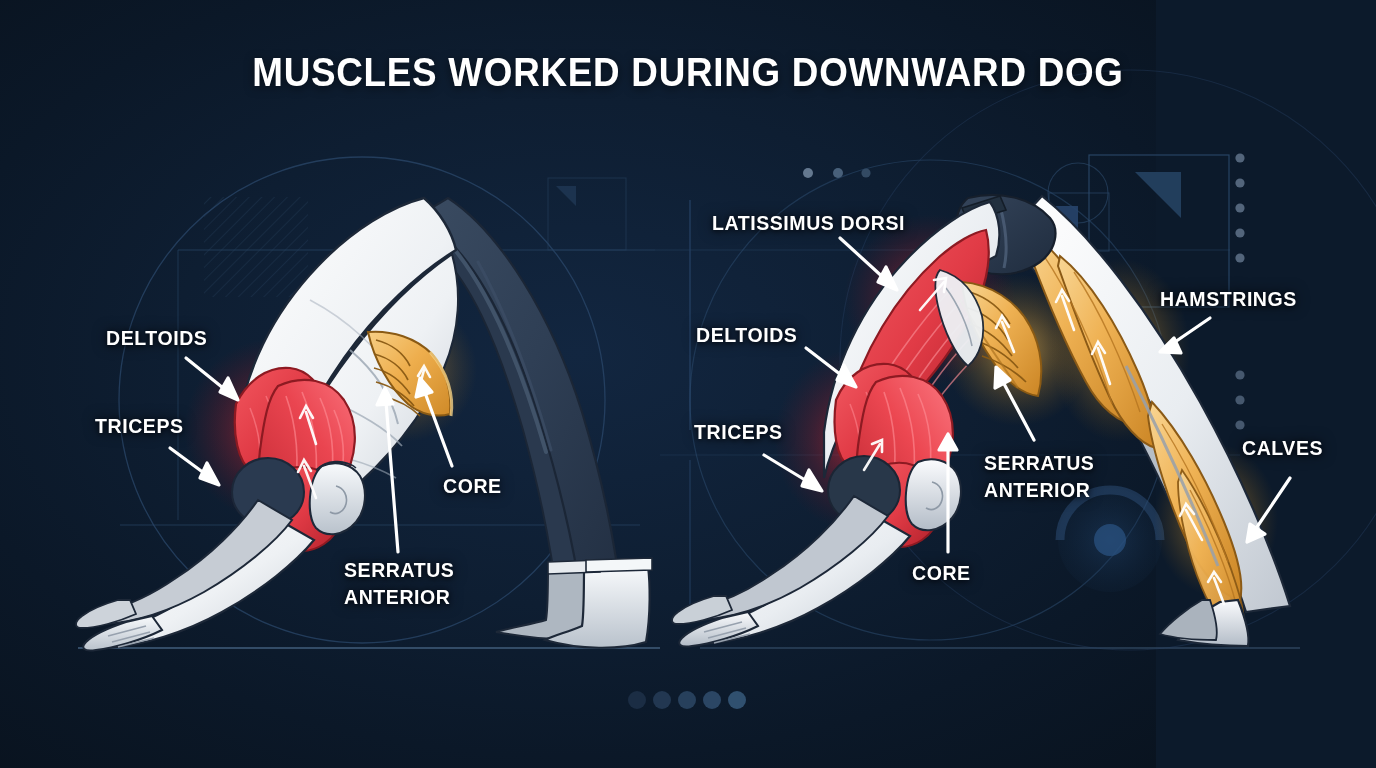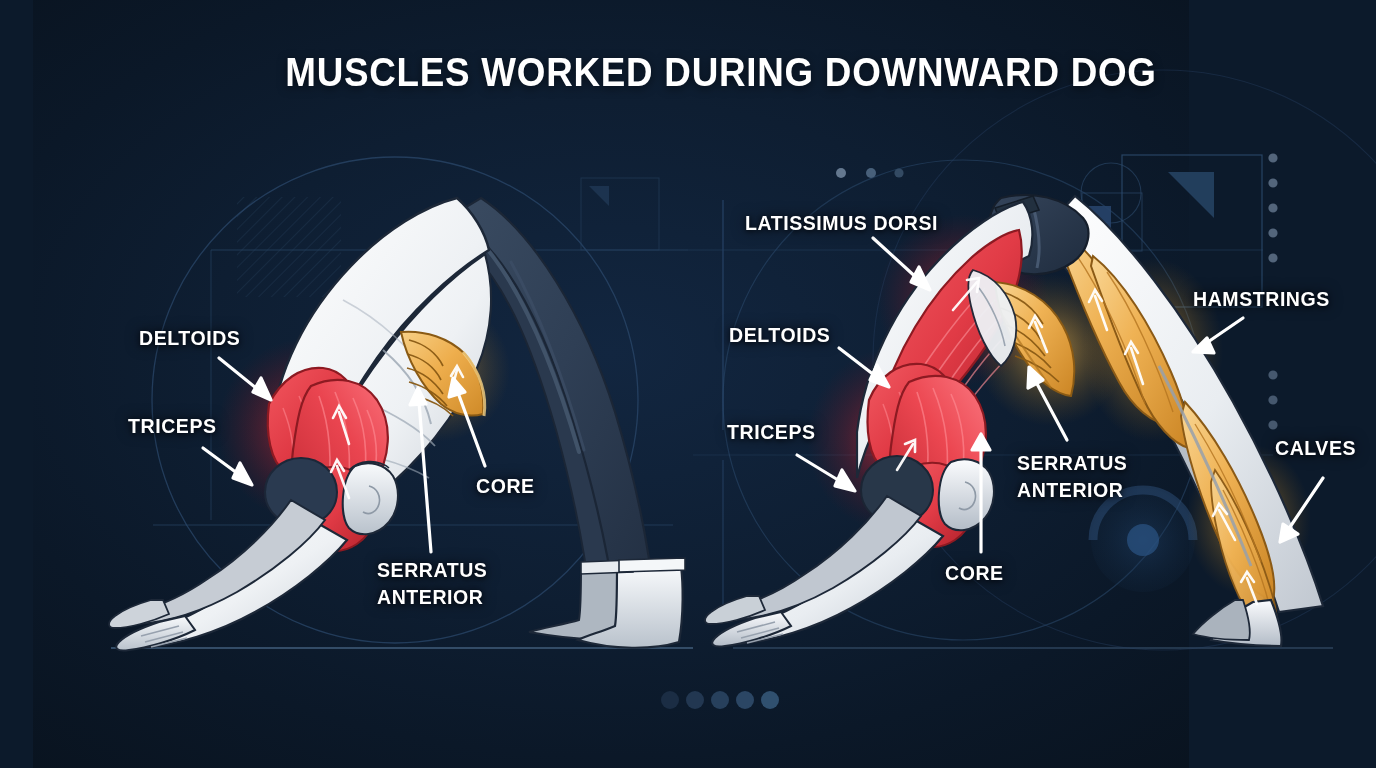--- a/index.html
+++ b/index.html
@@ -2,21 +2,21 @@
 <html><head>
 <meta charset="utf-8">
 <style>
   html,body{margin:0;padding:0;}
   body{
     width:1376px;height:768px;overflow:hidden;
     background:#0c1a2b;
     font-family:"Liberation Sans", sans-serif;
     position:relative;
   }
-  #stage{position:absolute;inset:0;width:1156px;height:768px;margin-left:33px;}
+  #stage{position:absolute;inset:0;width:1156px;height:768px;}
   .bg-vignette{
     position:absolute;inset:0;
     background:radial-gradient(ellipse 900px 560px at 50% 46%, #122640 0%, #0e1e32 45%, #0b1828 72%, #09131f 100%);
   }
   .title{
     position:absolute;top:50px;left:0;width:1376px;text-align:center;
     color:#ffffff;font-size:40px;font-weight:bold;letter-spacing:0.8px;
     text-transform:uppercase;
     transform:scaleX(0.92);
     text-shadow:0 2px 10px rgba(0,0,0,.55);

